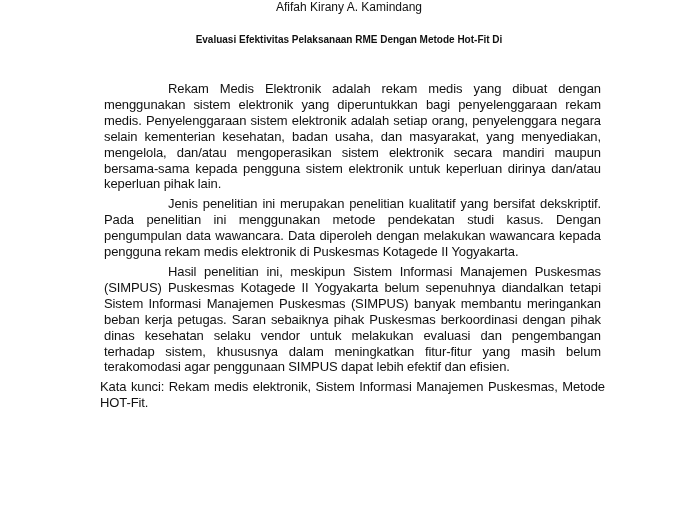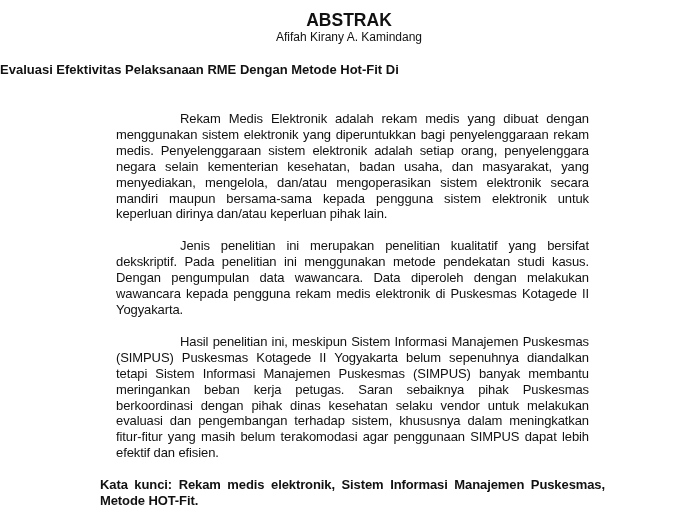--- a/index.html
+++ b/index.html
@@ -26,51 +26,50 @@
     color: #111111;
   }
   .author-block {
     text-align: center;
     font-size: 12px;
     line-height: 14.5px;
     font-weight: normal;
   }
   .doc-title {
     margin-top: 17px;
-    text-align: left;
-    font-size: 13px;
+    text-align: center;
+    font-size: 10px;
     line-height: 16.5px;
     font-weight: bold;
   }
   .body-text {
     width: 505px;
     margin: 33px 93px 0 100px;
     font-size: 13px;
     line-height: 15.9px;
     text-align: justify;
     letter-spacing: -0.1px;
   }
   .para {
-    margin: 16px;
+    margin: 4px;
     padding: 0;
     text-indent: 64px;
   }
   .keywords {
     margin: 0;
     padding: 0;
     text-indent: 0;
-    font-weight: bold;
+    font-weight: normal;
   }
 </style>
 </head>
 <body>
 
 <div class="page">
 
-  <h1 class="abstract-heading">ABSTRAK</h1>
 
   <div class="author-block">
     <div>Afifah Kirany A. Kamindang</div>
   </div>
 
   <div class="doc-title">
     <div>Evaluasi Efektivitas Pelaksanaan RME Dengan Metode Hot-Fit Di</div>
   </div>
 
   <div class="body-text">

